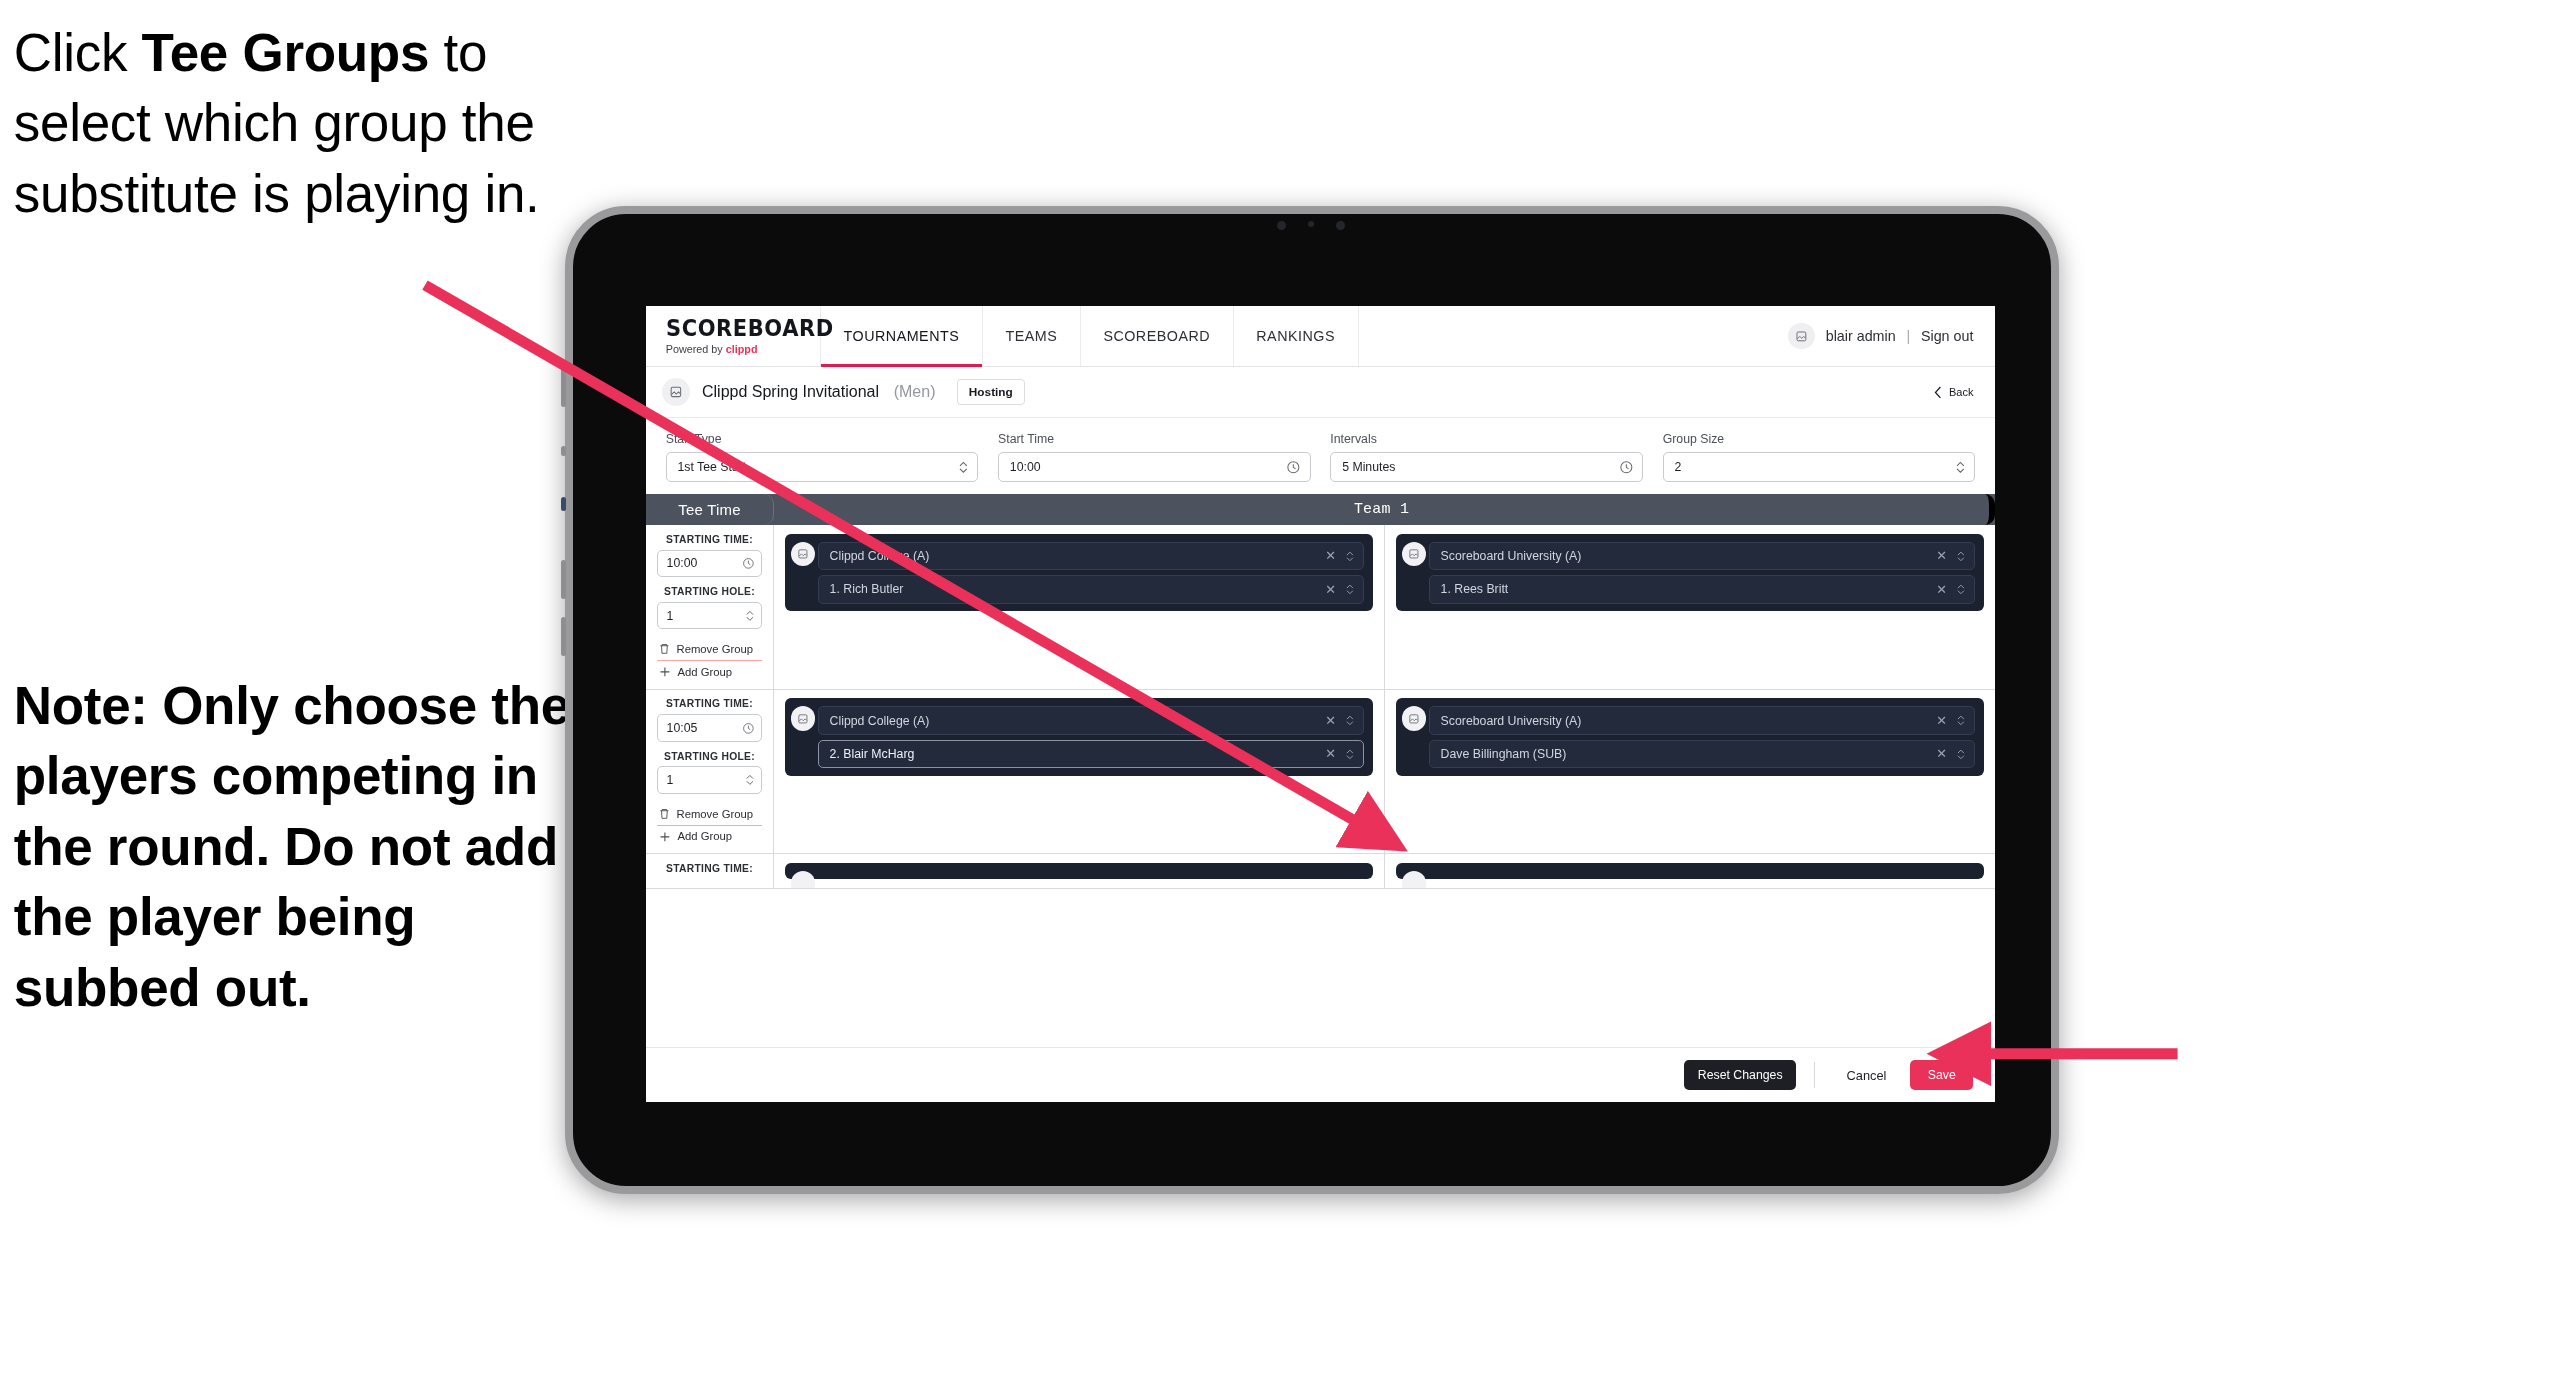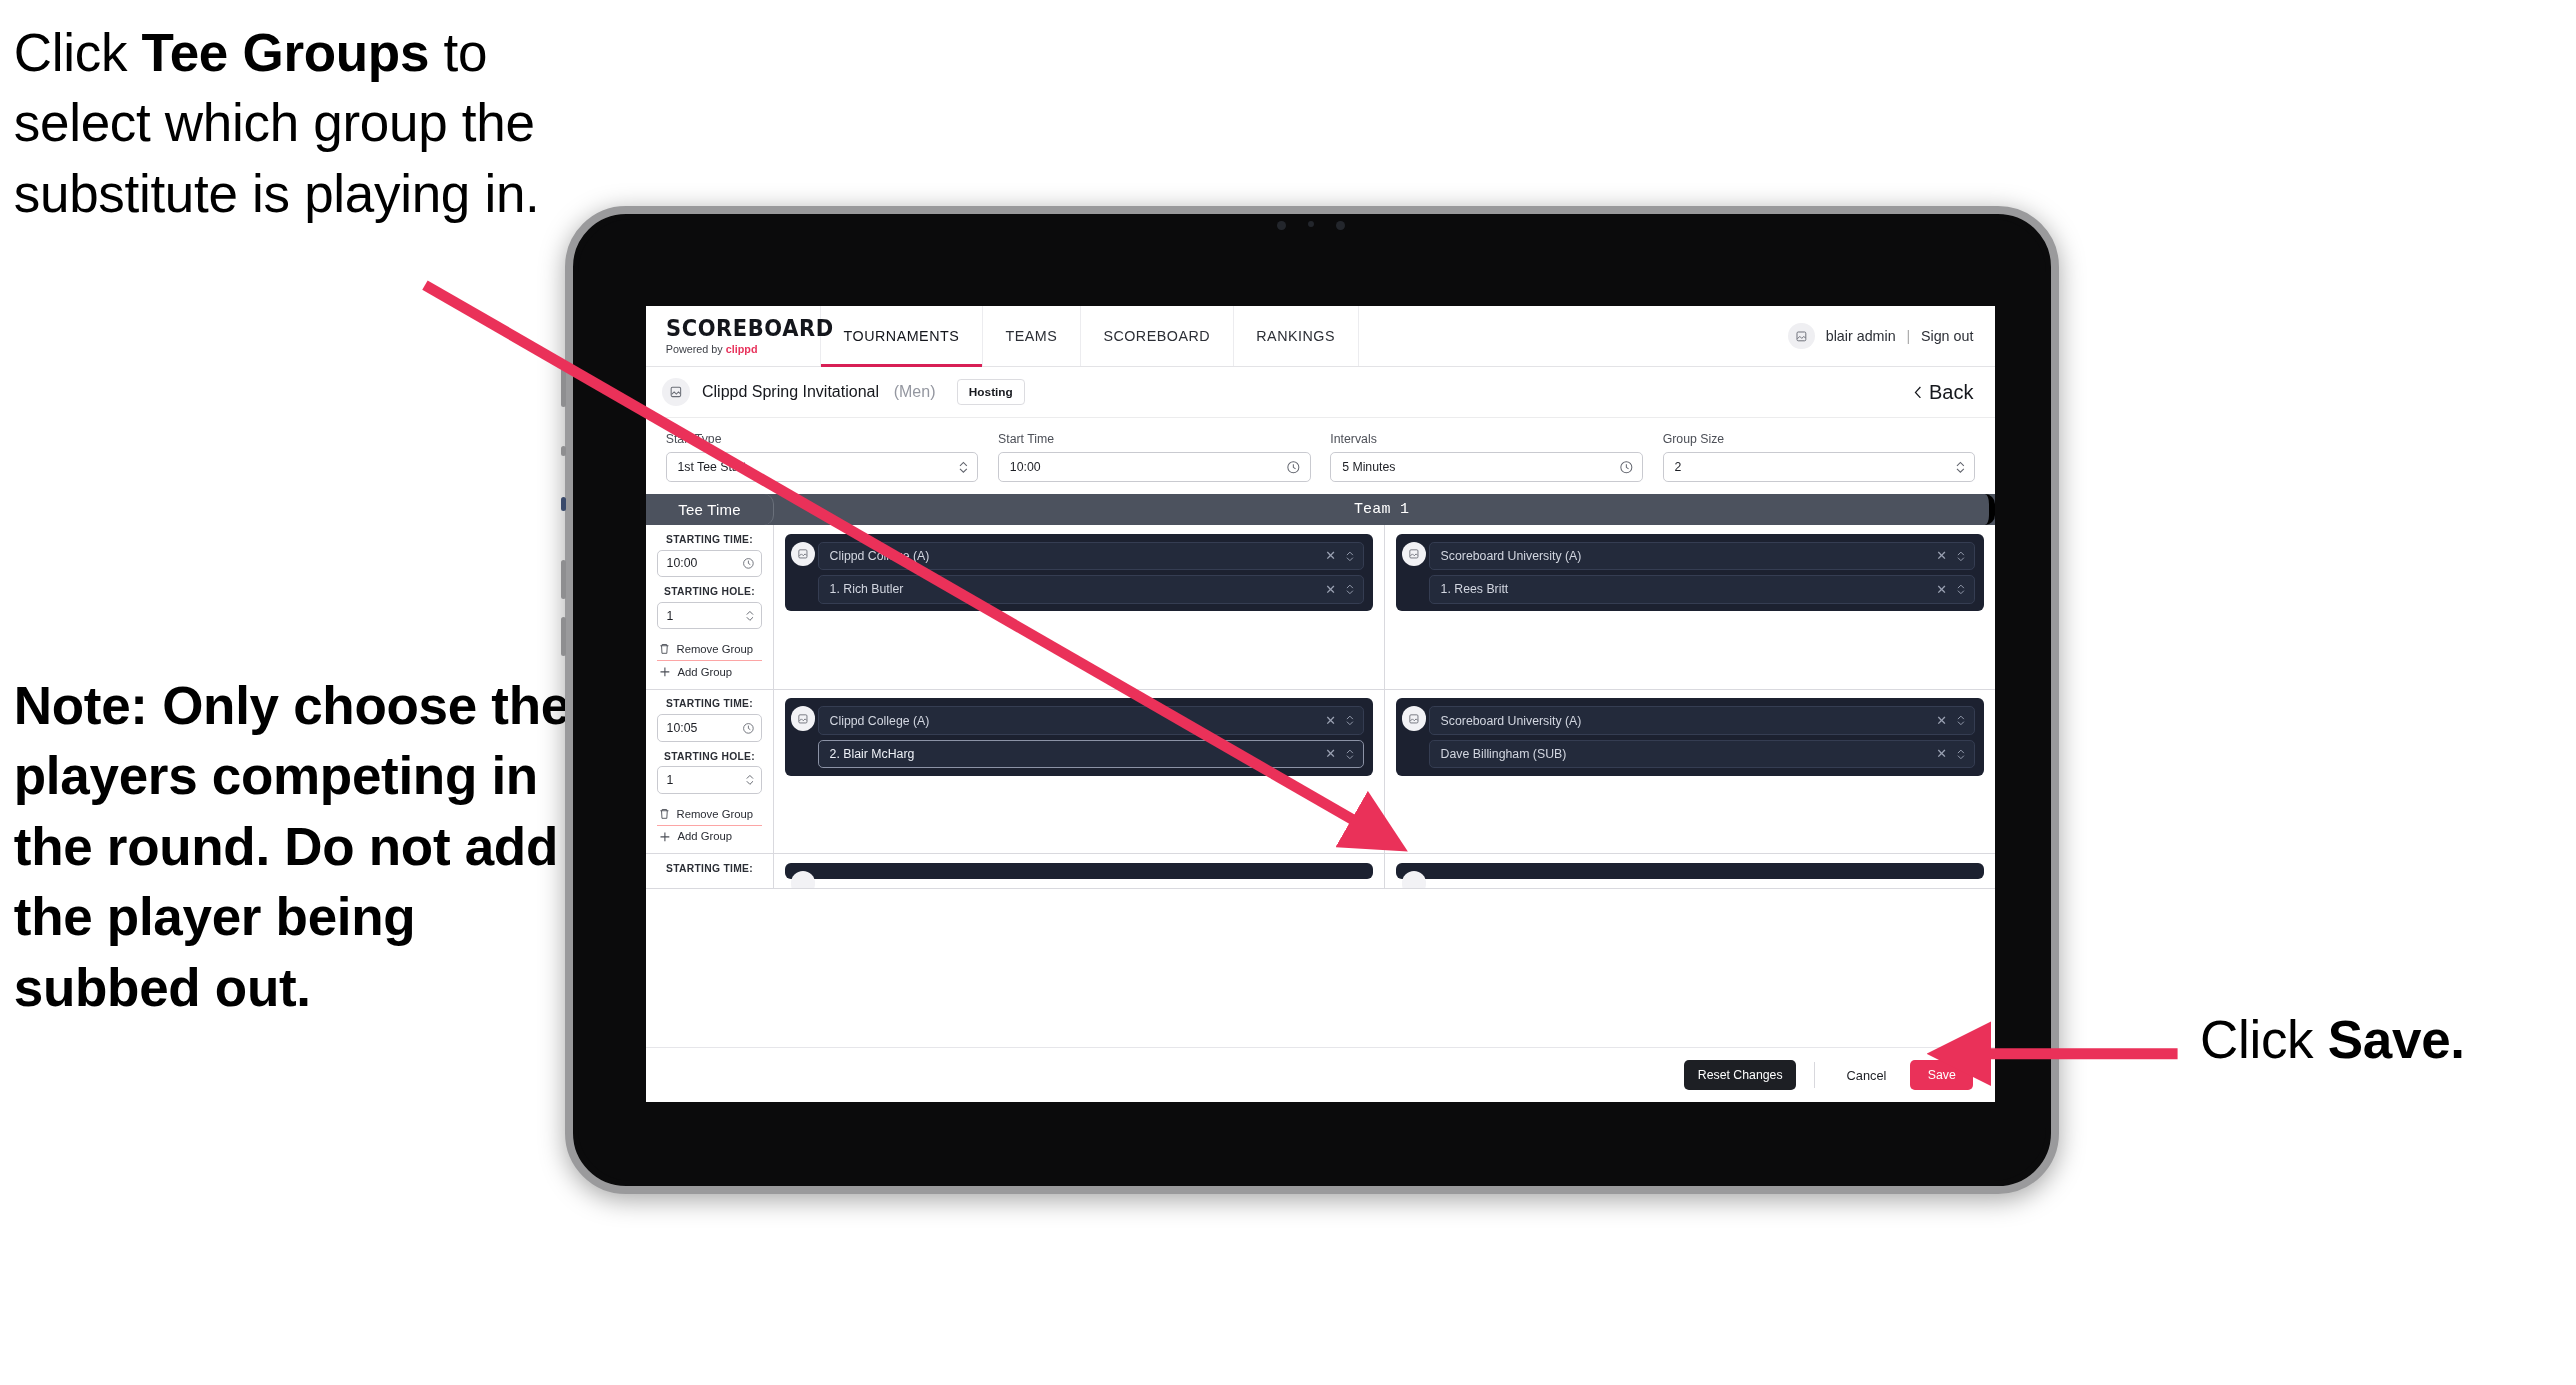--- a/index.html
+++ b/index.html
@@ -121,21 +121,21 @@
   .tour-title { font-size: 16px; color: #16181d; }
   .tour-gender { font-size: 16px; color: #9497a0; margin-left: 2.9px; }
   .hosting-badge {
     margin-left: 9.8px;
     border: 1px solid #dcdce0; border-radius: 3.9px;
     padding: 4.9px 10.8px; font-size: 11.8px; font-weight: 700; color: #16181d;
     background: #fff;
   }
   .back-btn {
     margin-left: auto; display: flex; align-items: center; gap: 6.9px;
-    font-size: 20px; color: #16181d; cursor: pointer;
+    font-size: 11px; color: #16181d; cursor: pointer;
   }
 
   
   .settings {
     display: flex; gap: 19.7px; padding: 13.8px 19.7px 11.8px 19.7px;
     background: #fff;
   }
   .field { flex: 1 1 0; min-width: 0; }
   .field-label { font-size: 12.3px; color: #4c4f57; margin-bottom: 5.9px; }
   .ctl {
@@ -245,23 +245,20 @@
 <body>
 
 <div class="stage">
 
   <div class="anno" id="anno-top">
     <span>Click </span><b>Tee Groups</b><span> to select which group the substitute is playing in.</span>
   </div>
 
   <div class="anno" id="anno-note">Note: Only choose the players competing in the round. Do not add the player being subbed out.</div>
 
-  <div class="anno" id="anno-save">
-    <span>Click </span><b>Save.</b>
-  </div>
 
   <div class="tablet">
     <div class="tablet-inner"></div>
     <div class="cam" style="left:704px; top:6.9px;"></div>
     <div class="cam" style="left:735px; top:6.9px; width:5.9px; height:5.9px;"></div>
     <div class="cam" style="left:763px; top:6.9px;"></div>
     <div class="side-btn" style="top:152px; height:41px;"></div>
     <div class="side-btn" style="top:232px; height:9.8px;"></div>
     <div class="side-btn" style="top:283px; height:13.8px; background:#3a4a6b;"></div>
     <div class="side-btn" style="top:346px; height:39px;"></div>

